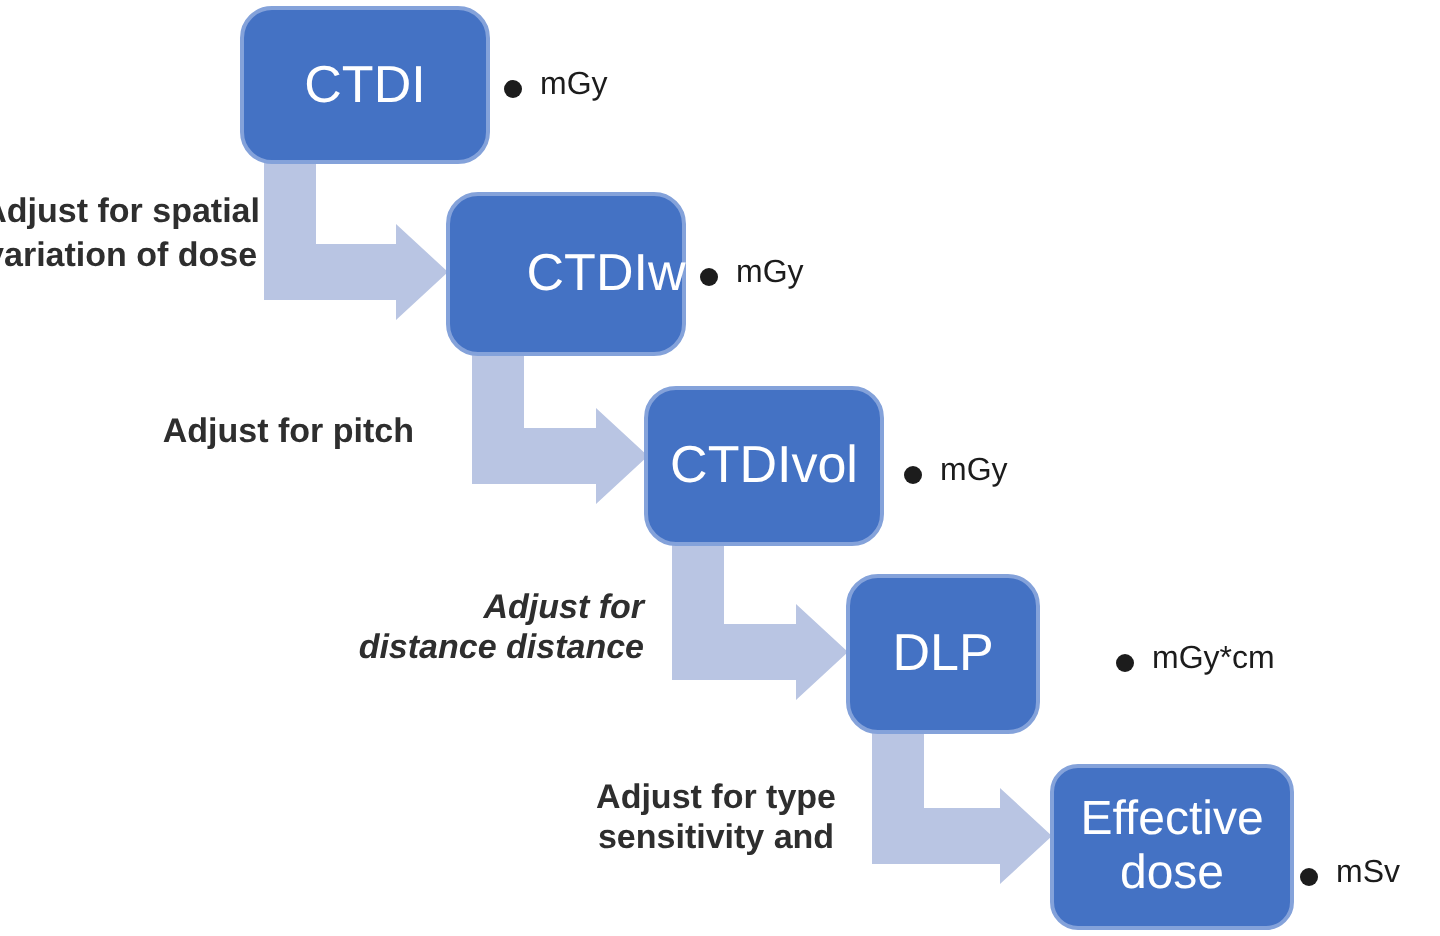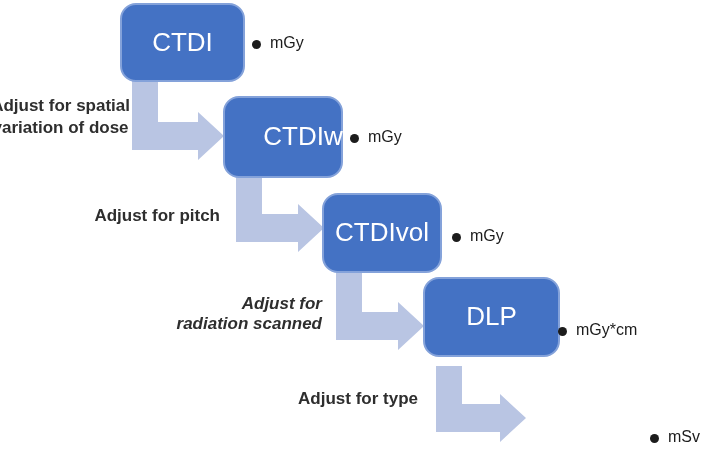--- a/index.html
+++ b/index.html
@@ -71,29 +71,29 @@
     font-weight: bold;
     line-height: 22px;
     white-space: nowrap;
   }
   .xlabel.align-right { text-align: right; }
   .xlabel.align-center { text-align: center; }
   
   #node-0 { left: 120px; top: 3px;  width: 125px; height: 79px; }
   #node-1 { left: 223px; top: 96px; width: 120px; height: 82px; padding-left: 40px; }
   #node-2 { left: 322px; top: 193px; width: 120px; height: 80px; }
-  #node-3 { left: 423px; top: 277px; width: 137px; height: 80px; }
+  #node-3 { left: 423px; top: 287px; width: 97px; height: 80px; }
   #node-4 { left: 525px; top: 382px; width: 122px; height: 83px; border-radius: 14px; }
   #unit-0 { left: 252px; top: 28px; }
   #unit-1 { left: 350px; top: 122px; }
   #unit-2 { left: 452px; top: 221px; }
   #unit-3 { left: 558px; top: 315px; }
   #unit-4 { left: 650px; top: 422px; align-items: center; }
   #label-0 { right: 590px; top: 95px;  line-height: 22px; }
-  #label-1 { right: 500px; top: 205px; }
+  #label-1 { right: 513px; top: 205px; }
   #label-2 { right: 398px; top: 294px; line-height: 20px; font-style: italic; }
   #label-3 { right: 302px; top: 389px; line-height: 20px; }
 </style>
 </head>
 <body>
 
 <div id="canvas">
 
   <svg id="arrow-layer" viewBox="0 0 720 468" xmlns="http://www.w3.org/2000/svg" aria-hidden="true">
     <polygon points="132,78 158,78 158,122 198,122 198,112 224,136 198,160 198,150 132,150"></polygon>
@@ -106,20 +106,23 @@
     <span>CTDI</span>
   </div>
   <div class="node" id="node-1">
     <span>CTDIw</span>
   </div>
   <div class="node" id="node-2">
     <span>CTDIvol</span>
   </div>
   <div class="node" id="node-3">
     <span>DLP</span>
+  </div>
+  <div class="node node-effective" id="node-4">
+    <span>Effective dose</span>
   </div>
 
   <div class="unit" id="unit-0">
     <span class="dot"></span>
     <span>mGy</span>
   </div>
   <div class="unit" id="unit-1">
     <span class="dot"></span>
     <span>mGy</span>
   </div>
@@ -138,19 +141,20 @@
 
   <div class="xlabel align-center" id="label-0">
     <div>Adjust for spatial</div>
     <div>variation of dose</div>
   </div>
   <div class="xlabel align-right" id="label-1">
     <div>Adjust for pitch</div>
   </div>
   <div class="xlabel align-right" id="label-2">
     <div>Adjust for</div>
-    <div>radiation scanned</div>
+    <div>distance distance</div>
   </div>
   <div class="xlabel align-center" id="label-3">
     <div>Adjust for type</div>
+    <div>sensitivity and</div>
   </div>
 
 </div>
 
 </body></html>

